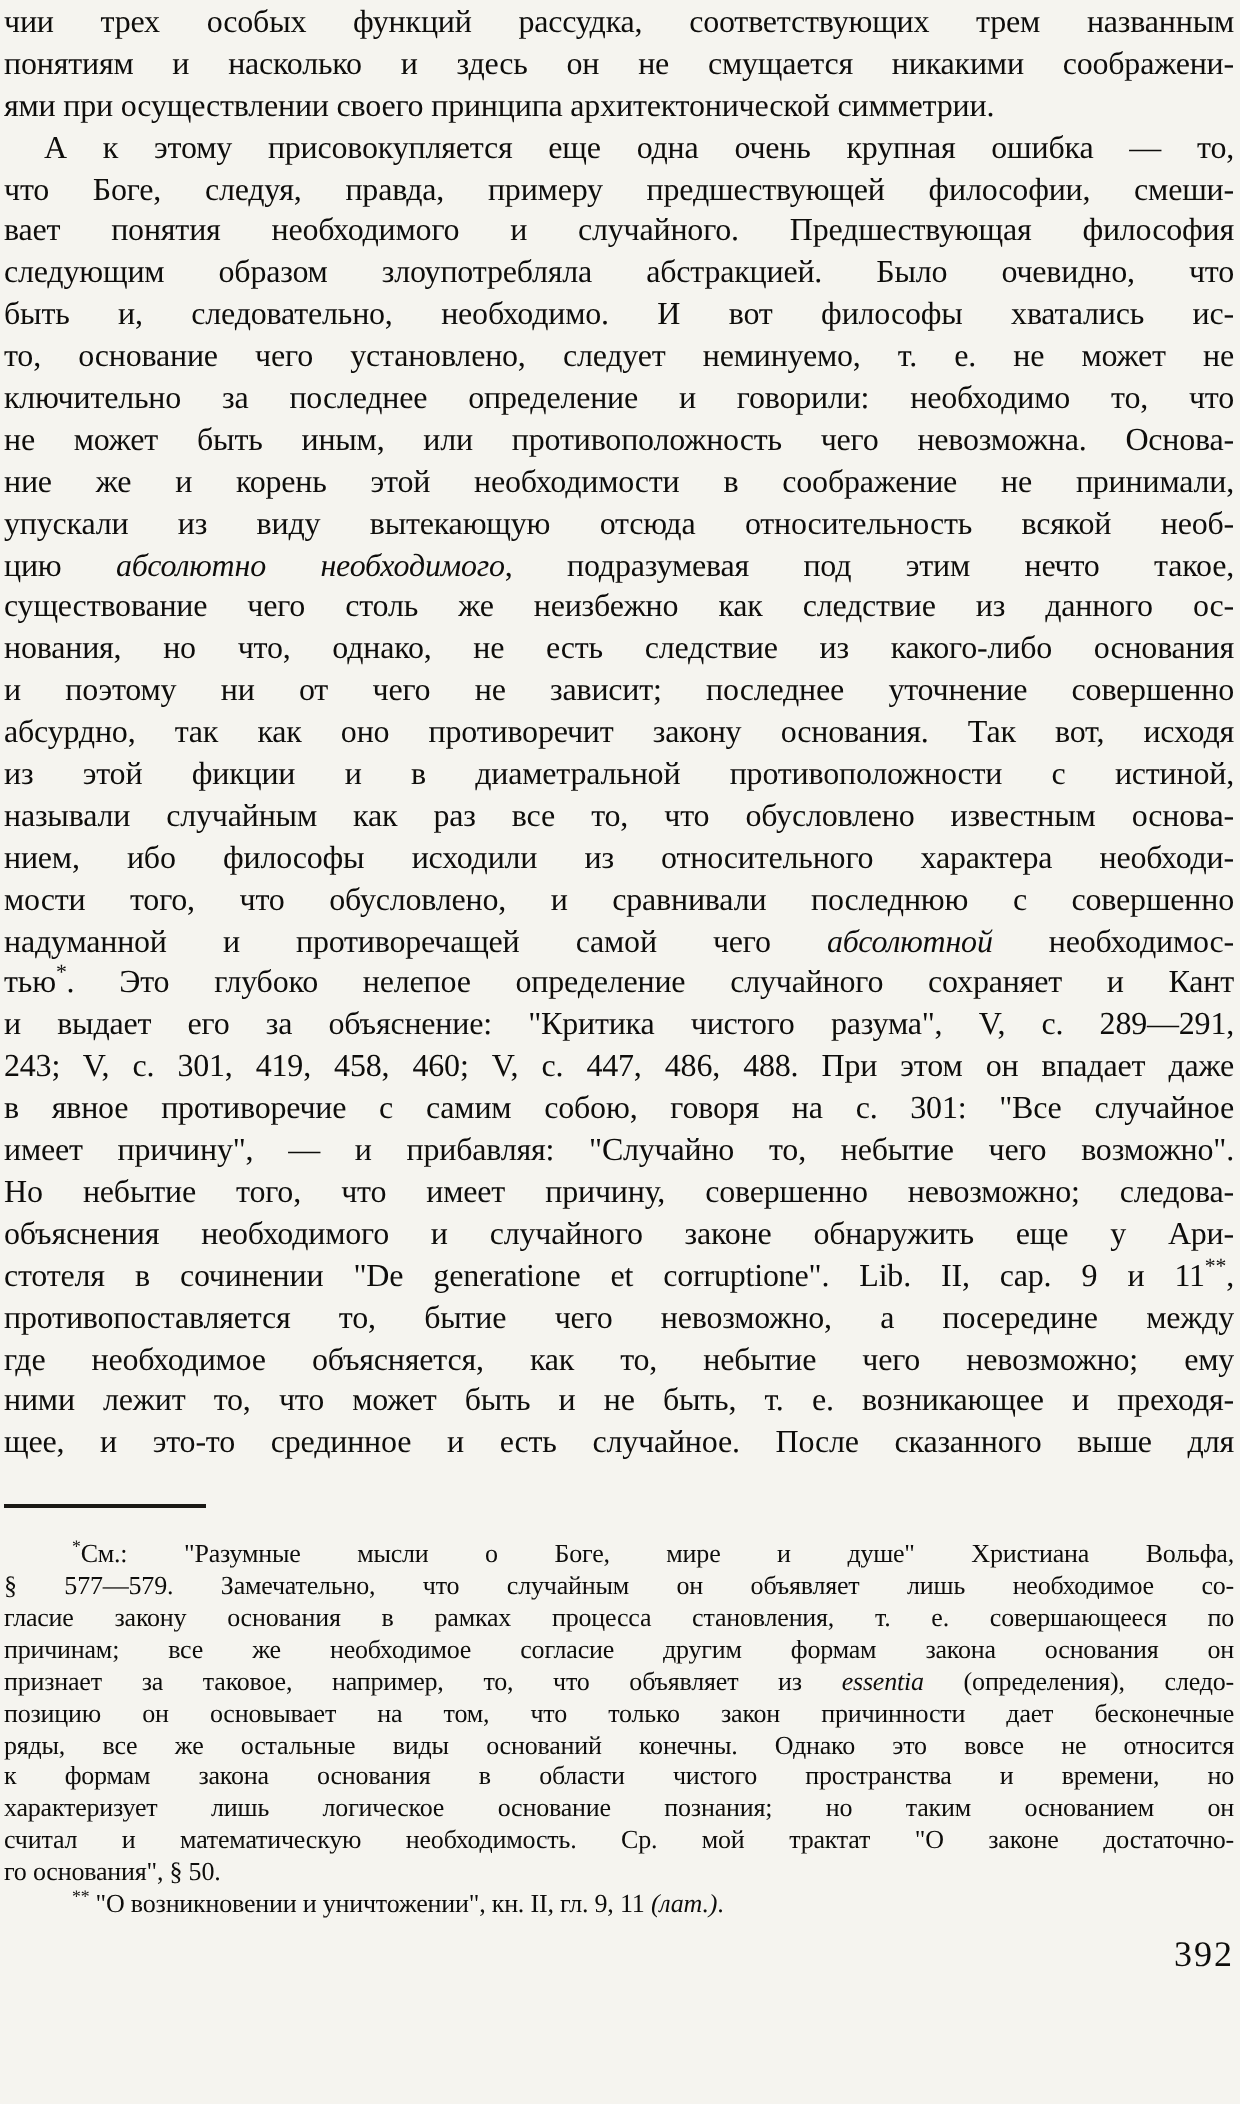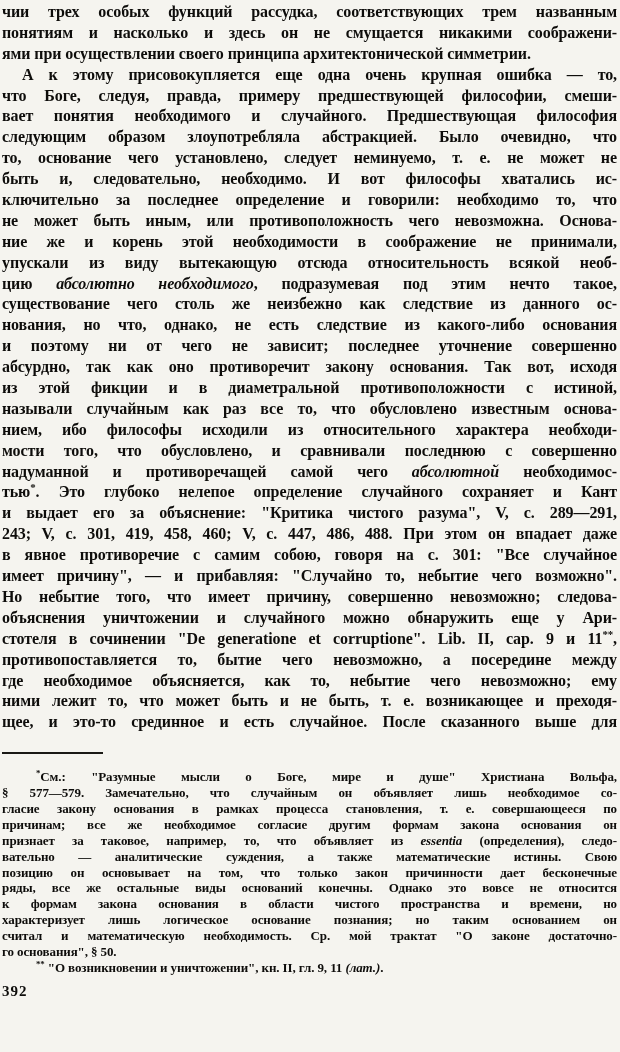--- a/index.html
+++ b/index.html
@@ -8,21 +8,21 @@
     background: #e9e8e3;
   }
   .page {
     position: relative;
     width: 620px;
     height: 1052px;
     margin: 0;
     background: #f5f4ef;
     color: #0e0d0b;
     font-family: "Liberation Serif", "DejaVu Serif", serif;
-    font-weight: 700;
+    font-weight: 400;
     overflow: hidden;
     box-sizing: border-box;
     padding: 2px 3px 0 2px;
   }
   .main {
     font-size: 16px;
     line-height: 20.9px;
   }
   .line {
     text-align: justify;
@@ -58,81 +58,80 @@
     border-top: 2px solid #1a1915;
     margin: 19px 0 0 0;
   }
   .footnotes {
     margin-top: 15px;
     font-size: 13px;
     line-height: 15.9px;
   }
   .pagenum {
     margin-top: 7px;
-    text-align: left;
-    font-size: 15px;
+    text-align: right;
+    font-size: 18px;
     letter-spacing: 1px;
   }
 </style>
 </head>
 <body>
 
 <div class="page">
   <div class="main">
       <div class="para">
         <div class="line"><span>чии трех особых функций рассудка, соответствующих трем названным</span></div>
         <div class="line"><span>понятиям и насколько и здесь он не смущается никакими соображени-</span></div>
         <div class="line end"><span>ями при осуществлении своего принципа архитектонической симметрии.</span></div>
       </div>
       <div class="para">
         <div class="line indent"><span>А к этому присовокупляется еще одна очень крупная ошибка — то,</span></div>
         <div class="line"><span>что Боге, следуя, правда, примеру предшествующей философии, смеши-</span></div>
         <div class="line"><span>вает понятия необходимого и случайного. Предшествующая философия</span></div>
         <div class="line"><span>следующим образом злоупотребляла абстракцией. Было очевидно, что</span></div>
+        <div class="line"><span>быть и, следовательно, необходимо. И вот философы хватались ис-</span></div>
         <div class="line"><span>то, основание чего установлено, следует неминуемо, т. е. не может не</span></div>
-        <div class="line"><span>быть и, следовательно, необходимо. И вот философы хватались ис-</span></div>
         <div class="line"><span>ключительно за последнее определение и говорили: необходимо то, что</span></div>
         <div class="line"><span>не может быть иным, или противоположность чего невозможна. Основа-</span></div>
         <div class="line"><span>ние же и корень этой необходимости в соображение не принимали,</span></div>
         <div class="line"><span>упускали из виду вытекающую отсюда относительность всякой необ-</span></div>
         <div class="line"><span>цию </span><span class="it">абсолютно необходимого</span><span>, подразумевая под этим нечто такое,</span></div>
         <div class="line"><span>существование чего столь же неизбежно как следствие из данного ос-</span></div>
         <div class="line"><span>нования, но что, однако, не есть следствие из какого-либо основания</span></div>
         <div class="line"><span>и поэтому ни от чего не зависит; последнее уточнение совершенно</span></div>
         <div class="line"><span>абсурдно, так как оно противоречит закону основания. Так вот, исходя</span></div>
         <div class="line"><span>из этой фикции и в диаметральной противоположности с истиной,</span></div>
         <div class="line"><span>называли случайным как раз все то, что обусловлено известным основа-</span></div>
         <div class="line"><span>нием, ибо философы исходили из относительного характера необходи-</span></div>
         <div class="line"><span>мости того, что обусловлено, и сравнивали последнюю с совершенно</span></div>
         <div class="line"><span>надуманной и противоречащей самой чего </span><span class="it">абсолютной</span><span> необходимос-</span></div>
         <div class="line"><span>тью</span><span class="sup">*</span><span>. Это глубоко нелепое определение случайного сохраняет и Кант</span></div>
         <div class="line"><span>и выдает его за объяснение: "Критика чистого разума", V, с. 289—291,</span></div>
         <div class="line"><span>243; V, с. 301, 419, 458, 460; V, с. 447, 486, 488. При этом он впадает даже</span></div>
         <div class="line"><span>в явное противоречие с самим собою, говоря на с. 301: "Все случайное</span></div>
         <div class="line"><span>имеет причину", — и прибавляя: "Случайно то, небытие чего возможно".</span></div>
         <div class="line"><span>Но небытие того, что имеет причину, совершенно невозможно; следова-</span></div>
-        <div class="line"><span>объяснения уничтожении и случайного можно обнаружить еще у Ари-</span></div>
+        <div class="line"><span>объяснения необходимого и случайного законе обнаружить еще у Ари-</span></div>
         <div class="line"><span>стотеля в сочинении "De generatione et corruptione". Lib. II, cap. 9 и 11</span><span class="sup">**</span><span>,</span></div>
         <div class="line"><span>противопоставляется то, бытие чего невозможно, а посередине между</span></div>
         <div class="line"><span>где необходимое объясняется, как то, небытие чего невозможно; ему</span></div>
         <div class="line"><span>ними лежит то, что может быть и не быть, т. е. возникающее и преходя-</span></div>
         <div class="line"><span>щее, и это-то срединное и есть случайное. После сказанного выше для</span></div>
       </div>
     </div>
 
   <hr class="sep">
 
   <div class="footnotes">
       <div class="para">
         <div class="line indent"><span class="sup">*</span><span>См.: "Разумные мысли о Боге, мире и душе" Христиана Вольфа,</span></div>
         <div class="line"><span>§ 577—579. Замечательно, что случайным он объявляет лишь необходимое со-</span></div>
         <div class="line"><span>гласие закону основания в рамках процесса становления, т. е. совершающееся по</span></div>
         <div class="line"><span>причинам; все же необходимое согласие другим формам закона основания он</span></div>
         <div class="line"><span>признает за таковое, например, то, что объявляет из </span><span class="it">essentia</span><span> (определения), следо-</span></div>
-        <div class="line"><span>вательно — аналитические суждения, а также математические истины. Свою</span></div>
         <div class="line"><span>позицию он основывает на том, что только закон причинности дает бесконечные</span></div>
         <div class="line"><span>ряды, все же остальные виды оснований конечны. Однако это вовсе не относится</span></div>
         <div class="line"><span>к формам закона основания в области чистого пространства и времени, но</span></div>
         <div class="line"><span>характеризует лишь логическое основание познания; но таким основанием он</span></div>
         <div class="line"><span>считал и математическую необходимость. Ср. мой трактат "О законе достаточно-</span></div>
         <div class="line end"><span>го основания", § 50.</span></div>
       </div>
       <div class="para">
         <div class="line end indent"><span class="sup">**</span><span> "О возникновении и уничтожении", кн. II, гл. 9, 11 </span><span class="it">(лат.)</span><span>.</span></div>
       </div>

